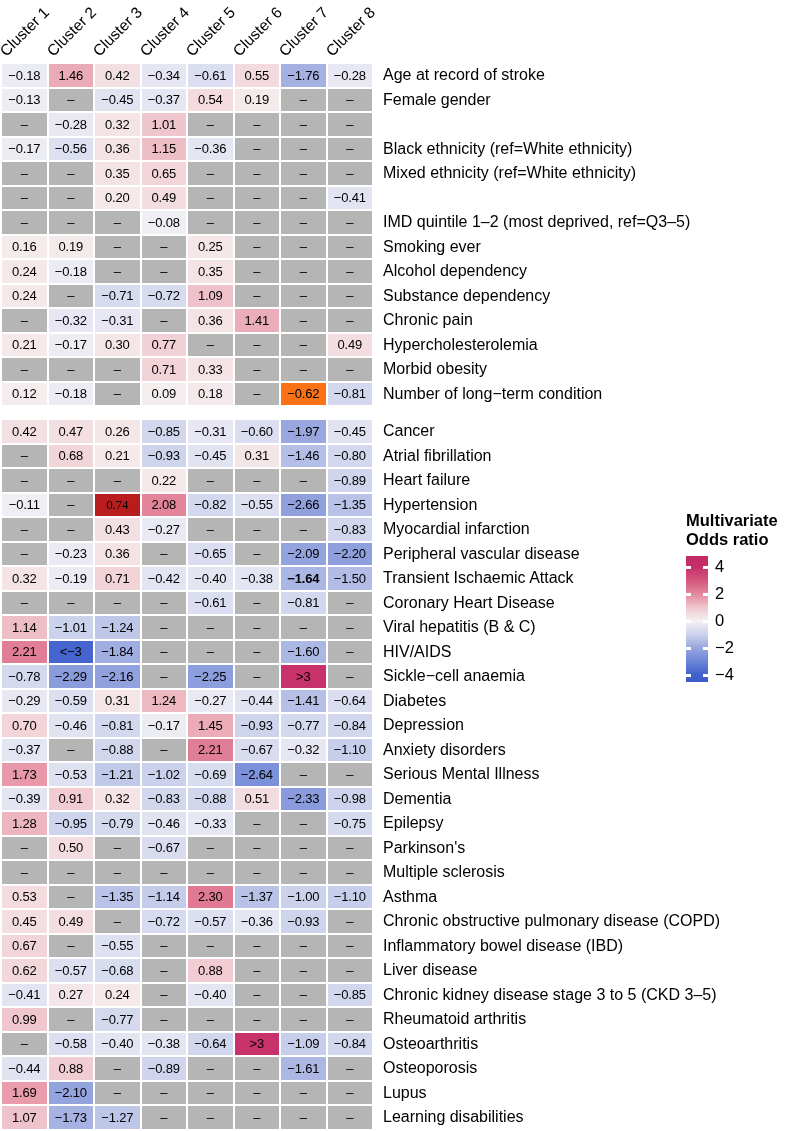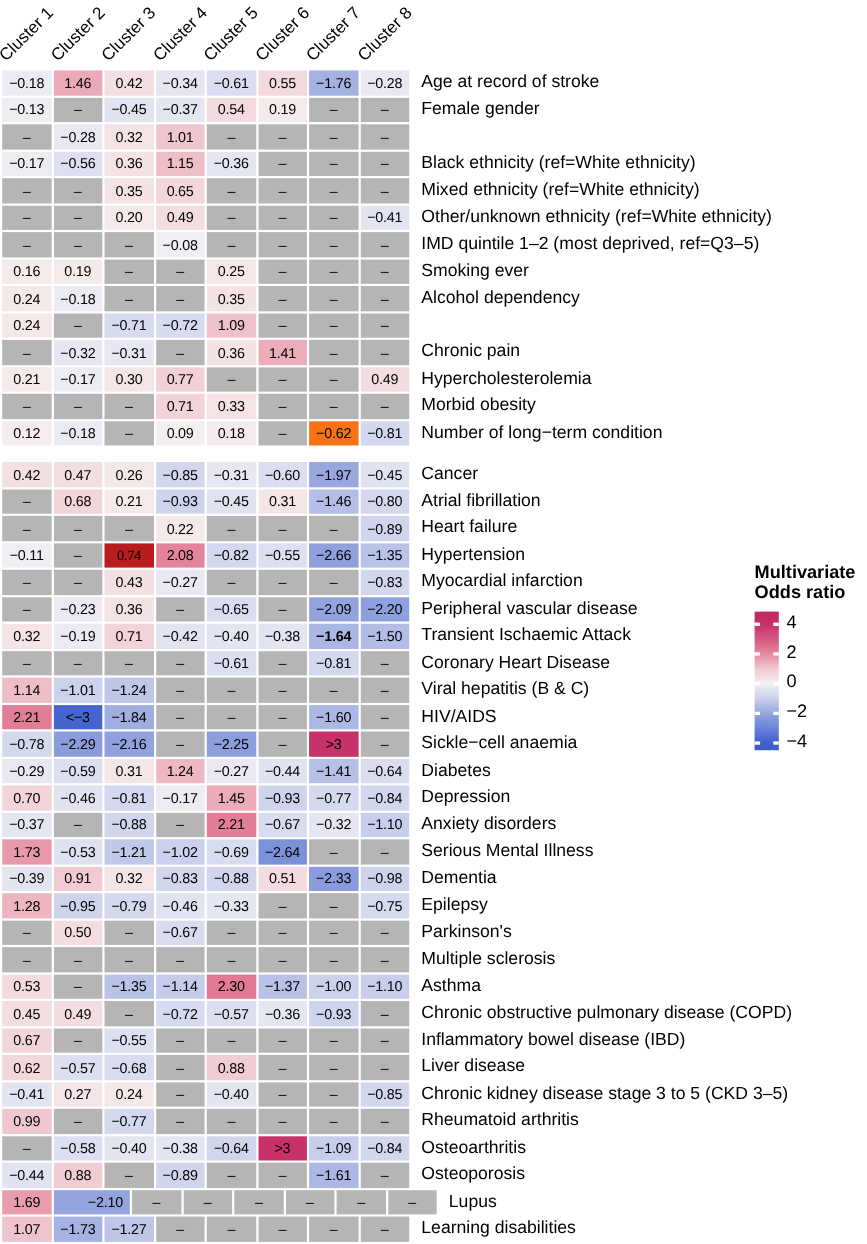--- a/index.html
+++ b/index.html
@@ -113,21 +113,20 @@
       </div>
       <div class="row">
         <div class="cell" style="background: rgb(181, 181, 181);">–</div>
         <div class="cell" style="background: rgb(181, 181, 181);">–</div>
         <div class="cell" style="background: rgb(245, 233, 234);">0.20</div>
         <div class="cell" style="background: rgb(243, 221, 224);">0.49</div>
         <div class="cell" style="background: rgb(181, 181, 181);">–</div>
         <div class="cell" style="background: rgb(181, 181, 181);">–</div>
         <div class="cell" style="background: rgb(181, 181, 181);">–</div>
         <div class="cell" style="background: rgb(226, 228, 241);">−0.41</div>
-        <div class="rowlabel">Other/unknown ethnicity (ref=White ethnicity)</div>
       </div>
       <div class="row">
         <div class="cell" style="background: rgb(181, 181, 181);">–</div>
         <div class="cell" style="background: rgb(181, 181, 181);">–</div>
         <div class="cell" style="background: rgb(181, 181, 181);">–</div>
         <div class="cell" style="background: rgb(239, 239, 244);">−0.08</div>
         <div class="cell" style="background: rgb(181, 181, 181);">–</div>
         <div class="cell" style="background: rgb(181, 181, 181);">–</div>
         <div class="cell" style="background: rgb(181, 181, 181);">–</div>
         <div class="cell" style="background: rgb(181, 181, 181);">–</div>
@@ -157,20 +156,21 @@
       </div>
       <div class="row">
         <div class="cell" style="background: rgb(245, 232, 233);">0.24</div>
         <div class="cell" style="background: rgb(181, 181, 181);">–</div>
         <div class="cell" style="background: rgb(215, 219, 239);">−0.71</div>
         <div class="cell" style="background: rgb(215, 219, 239);">−0.72</div>
         <div class="cell" style="background: rgb(239, 193, 202);">1.09</div>
         <div class="cell" style="background: rgb(181, 181, 181);">–</div>
         <div class="cell" style="background: rgb(181, 181, 181);">–</div>
         <div class="cell" style="background: rgb(181, 181, 181);">–</div>
+        <div class="rowlabel">Substance dependency</div>
       </div>
       <div class="row">
         <div class="cell" style="background: rgb(181, 181, 181);">–</div>
         <div class="cell" style="background: rgb(230, 231, 242);">−0.32</div>
         <div class="cell" style="background: rgb(230, 231, 242);">−0.31</div>
         <div class="cell" style="background: rgb(181, 181, 181);">–</div>
         <div class="cell" style="background: rgb(244, 227, 228);">0.36</div>
         <div class="cell" style="background: rgb(235, 173, 186);">1.41</div>
         <div class="cell" style="background: rgb(181, 181, 181);">–</div>
         <div class="cell" style="background: rgb(181, 181, 181);">–</div>
@@ -503,21 +503,21 @@
         <div class="cell" style="background: rgb(181, 181, 181);">–</div>
         <div class="cell" style="background: rgb(208, 213, 237);">−0.89</div>
         <div class="cell" style="background: rgb(181, 181, 181);">–</div>
         <div class="cell" style="background: rgb(181, 181, 181);">–</div>
         <div class="cell" style="background: rgb(172, 183, 227);">−1.61</div>
         <div class="cell" style="background: rgb(181, 181, 181);">–</div>
         <div class="rowlabel">Osteoporosis</div>
       </div>
       <div class="row">
         <div class="cell" style="background: rgb(232, 156, 172);">1.69</div>
-        <div class="cell" style="background: rgb(147, 163, 221); padding-left: 25px;">−2.10</div>
+        <div class="cell" style="background: rgb(147, 163, 221);">−2.10</div>
         <div class="cell" style="background: rgb(181, 181, 181);">–</div>
         <div class="cell" style="background: rgb(181, 181, 181);">–</div>
         <div class="cell" style="background: rgb(181, 181, 181);">–</div>
         <div class="cell" style="background: rgb(181, 181, 181);">–</div>
         <div class="cell" style="background: rgb(181, 181, 181);">–</div>
         <div class="cell" style="background: rgb(181, 181, 181);">–</div>
         <div class="rowlabel">Lupus</div>
       </div>
       <div class="row">
         <div class="cell" style="background: rgb(239, 195, 203);">1.07</div>

